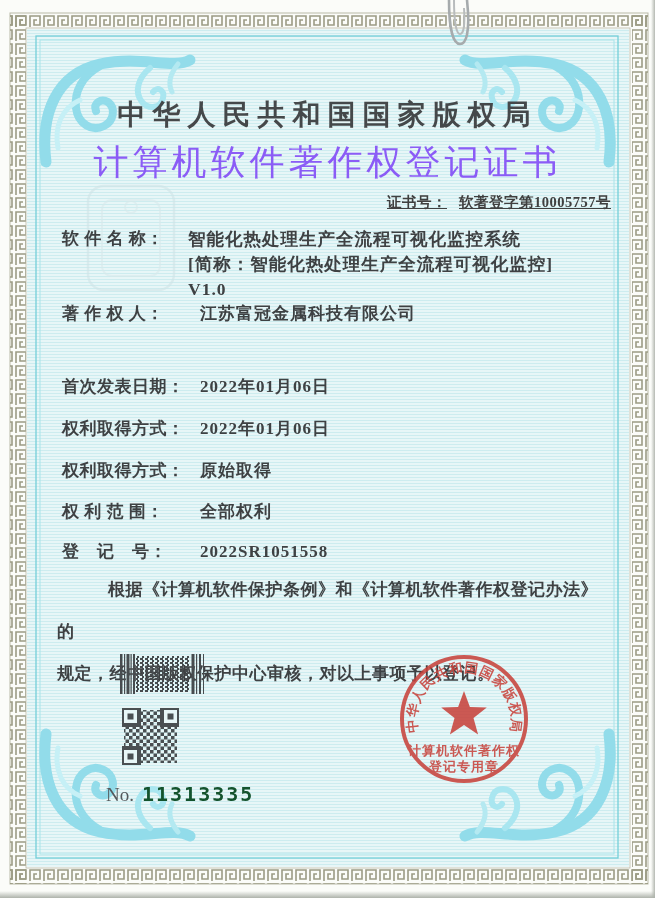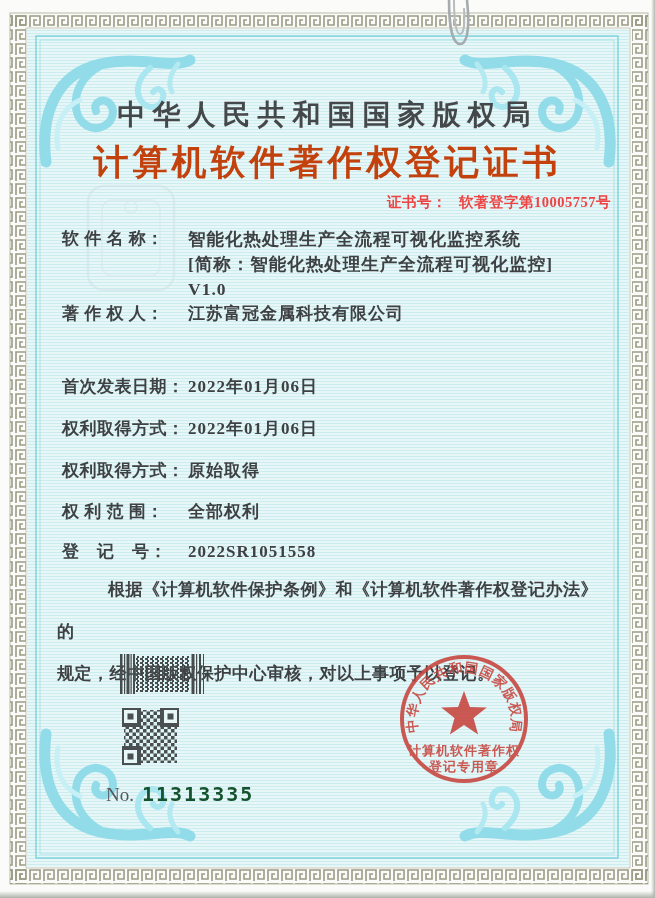--- a/index.html
+++ b/index.html
@@ -13,33 +13,33 @@
   .scan-edge-right{position:absolute;top:0;right:0;width:4px;height:100%;
     background:linear-gradient(90deg,rgba(0,0,0,0),#b5b9b2);}
   .scan-edge-bottom{position:absolute;left:0;bottom:0;width:100%;height:7px;
     background:linear-gradient(180deg,rgba(0,0,0,0),#aeb3ab);}
   .authority{
     position:absolute;left:0;right:0;top:96px;text-align:center;
     font-size:28px;font-weight:bold;letter-spacing:7px;color:#45484a;
   }
   .cert-title{
     position:absolute;left:0;right:0;top:139px;text-align:center;
-    font-size:35px;font-weight:bold;letter-spacing:4px;color:#c2410c;
+    font-size:35px;font-weight:normal;letter-spacing:4px;color:#8b5cf6;
   }
   .cert-no{
     position:absolute;top:193px;right:44px;
-    font-size:14.5px;font-weight:bold;color:#ef4444;letter-spacing:0.5px;
+    font-size:14.5px;font-weight:bold;color:#404040;letter-spacing:0.5px;text-decoration:underline;
   }
   .cert-no .val{margin-left:12px;}
   .field{
     position:absolute;left:62px;font-size:17px;font-weight:bold;
     color:#3e4143;letter-spacing:0.5px;white-space:nowrap;
   }
   .field .label{display:inline-block;width:118px;}
-  .field .value{margin-left:8px;letter-spacing:1px;}
+  .field .value{margin-left:20px;letter-spacing:1px;}
   .multiline{
     position:absolute;left:188px;font-size:17.5px;font-weight:bold;
     color:#3e4143;letter-spacing:1px;line-height:25px;white-space:nowrap;
   }
   .statement{
     position:absolute;left:57px;top:569px;width:550px;
     font-size:17px;font-weight:bold;color:#3e4143;line-height:42px;letter-spacing:0.5px;
   }
   .statement .l1{text-indent:3em;}
   .barcode{position:absolute;left:120px;top:654px;}

